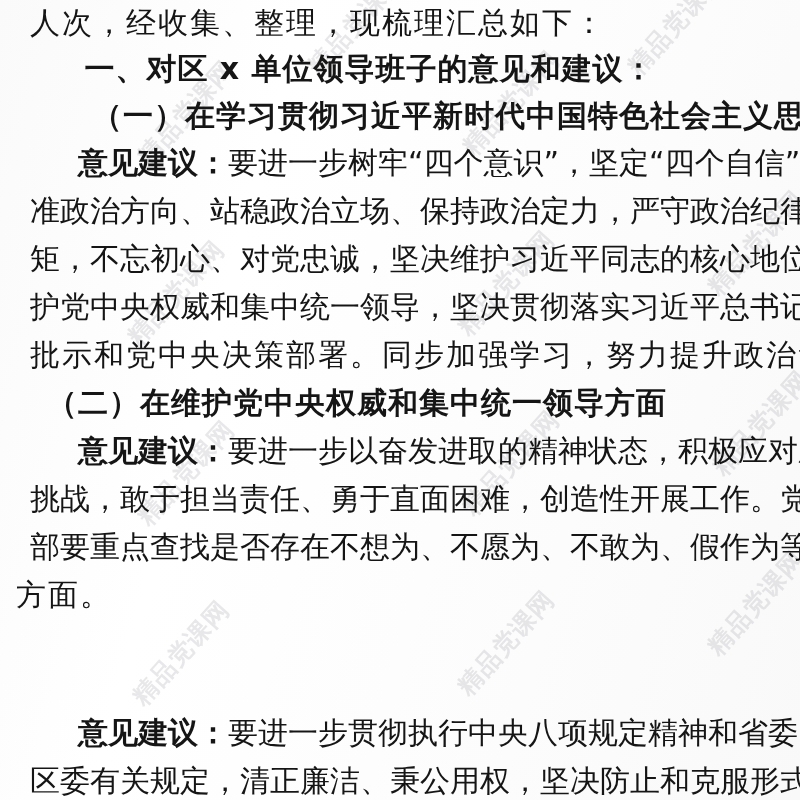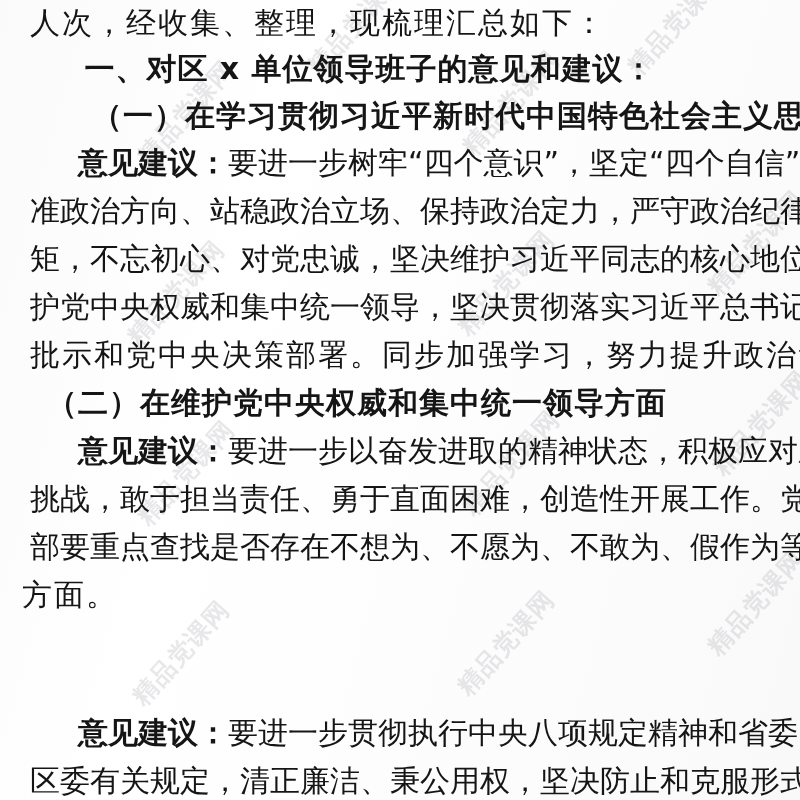--- a/index.html
+++ b/index.html
@@ -305,21 +305,21 @@
           <span>不</span>
           <span>敢</span>
           <span>为</span>
           <span>、</span>
           <span>假</span>
           <span>作</span>
           <span>为</span>
           <span>等</span>
         </div>
       </div>
-      <div class="line" style="top: 574px;"><span class="lastline" style="margin-left: 14px; letter-spacing: 2px; text-align: right;">方面。</span></div>
+      <div class="line" style="top: 574px;"><span class="lastline" style="margin-left: 8px; letter-spacing: 2px; text-align: right;">方面。</span></div>
       <div class="line" style="top: 712px;">
         <div class="j" style="margin-left: 70px; width: 712px;">
           <span class="lead">意见建议：</span>
           <span>要</span>
           <span>进</span>
           <span>一</span>
           <span>步</span>
           <span>贯</span>
           <span>彻</span>
           <span>执</span>

